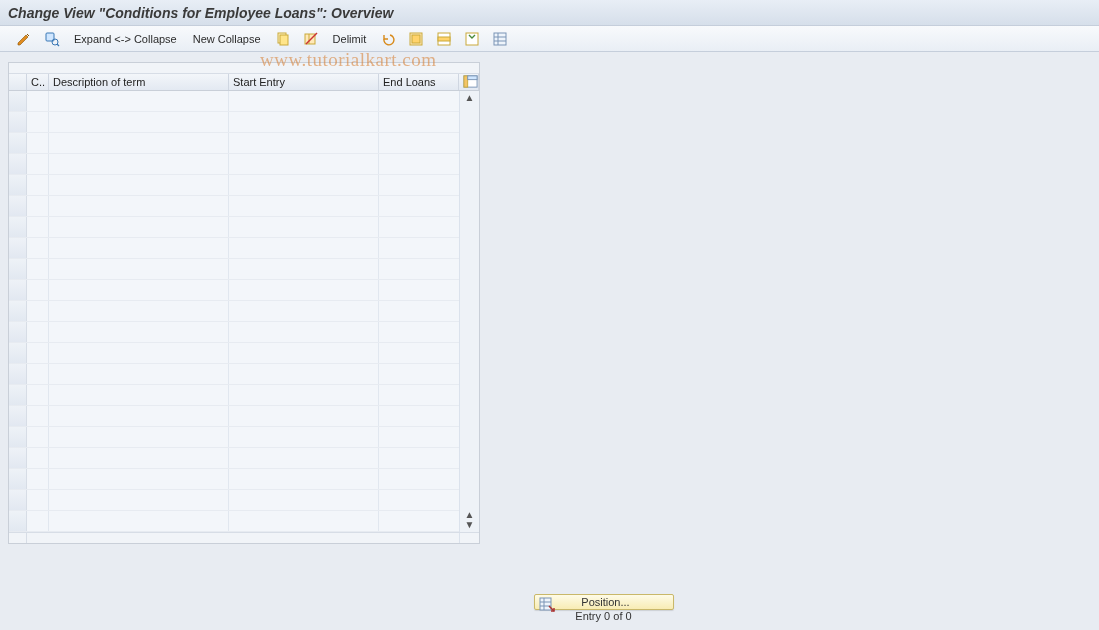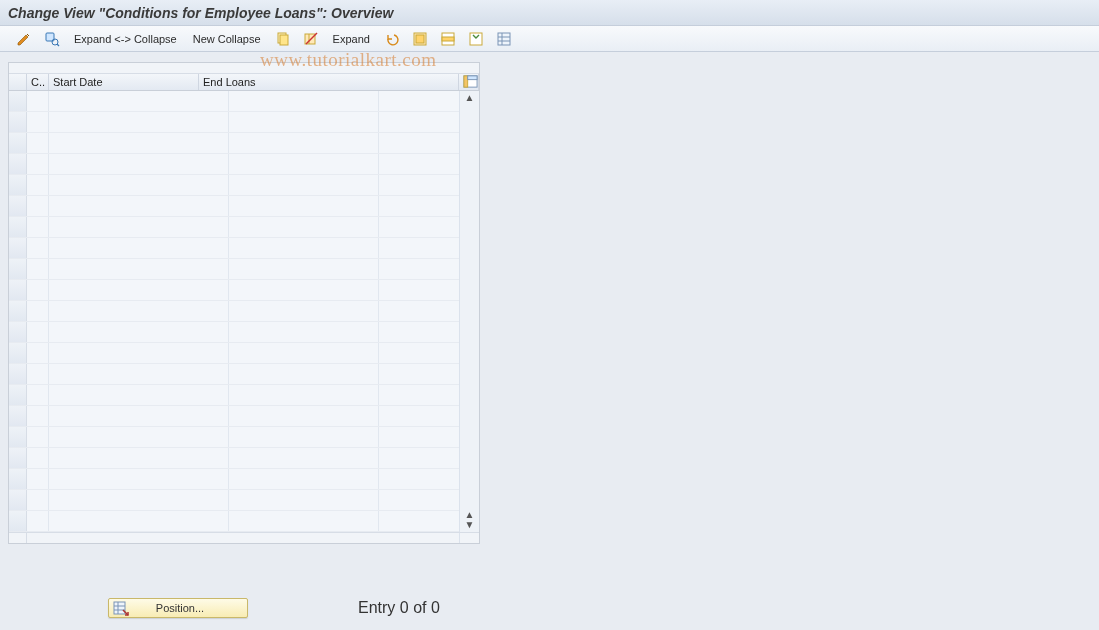--- a/index.html
+++ b/index.html
@@ -173,39 +173,39 @@
     
     .footer {
       position: absolute;
       left: 0;
       bottom: 8px;
       width: 100%;
       height: 28px;
       display:flex;
       align-items:center;
       padding-left: 108px;
-      gap: 110px;
+      flex-direction: column;
     }
     .position-btn {
       display:flex;
       align-items:center;
       justify-content:center;
       width: 140px;
       height: 20px;
       background: linear-gradient(#fefbe7,#f8ecb4);
       border: 1px solid #c9b86a;
       border-radius: 2px;
       box-shadow: 0 1px 1px rgba(0,0,0,0.12);
       cursor:pointer;
       padding-left:4px;
       position: relative;
     }
     .position-btn .ic { position:absolute; left:4px; top:1px; }
     .position-btn .lbl { font-size:11px; color:#333; }
-    .entry-text { font-size:16px; color:#333; }
+    .entry-text { font-size:11px; color:#333; }
 
   </style>
 </head>
 <body>
 
 <div class="title-bar">
   <span class="title">Change View "Conditions for Employee Loans": Overview</span>
 </div>
 
 <div class="toolbar">
@@ -245,21 +245,21 @@
   <span class="tb-btn">
     <span class="ic">
       <svg viewBox="0 0 16 16">
           <rect x="2" y="3" width="10" height="10" fill="#ffe9b8" stroke="#caa93a"></rect>
           <line x1="6" y1="3" x2="6" y2="13" stroke="#caa93a"></line>
           <line x1="3" y1="13" x2="14" y2="2" stroke="#c33" stroke-width="1.5"></line>
         </svg>
     </span>
   </span>
 
-  <span class="tb-text">Expand</span>
+  <span class="tb-text">Delimit</span>
 
   <span class="tb-btn">
     <span class="ic">
       <svg viewBox="0 0 16 16">
           <path d="M10 4 A5 5 0 1 1 4 8" fill="none" stroke="#d88a1a" stroke-width="1.4"></path>
           <path d="M4 4 L4 8 L8 8" fill="none" stroke="#d88a1a" stroke-width="1.4"></path>
         </svg>
     </span>
   </span>
 
@@ -306,21 +306,22 @@
 <div class="watermark">www.tutorialkart.com</div>
 
 <div class="work-area">
 
   <div class="grid-wrap">
     <div class="grid-top-pad"></div>
 
     <div class="grid-header">
       <div class="h-cell sel-col"></div>
       <div class="h-cell c1">C..</div>
-      <div class="h-cell c3">Start Date</div>
+      <div class="h-cell c2">Description of term</div>
+      <div class="h-cell c3">Start Entry</div>
       <div class="h-cell c4">End Loans</div>
       <div class="h-cell cfg-col">
         <span class="ic">
           <svg viewBox="0 0 16 16">
               <rect x="1" y="2" width="14" height="12" fill="#fff" stroke="#7a94b5"></rect>
               <rect x="1" y="2" width="4" height="12" fill="#f3c468" stroke="#caa93a"></rect>
               <rect x="5" y="2" width="10" height="4" fill="#cfe6ff" stroke="#7a94b5"></rect>
             </svg>
         </span>
       </div>

